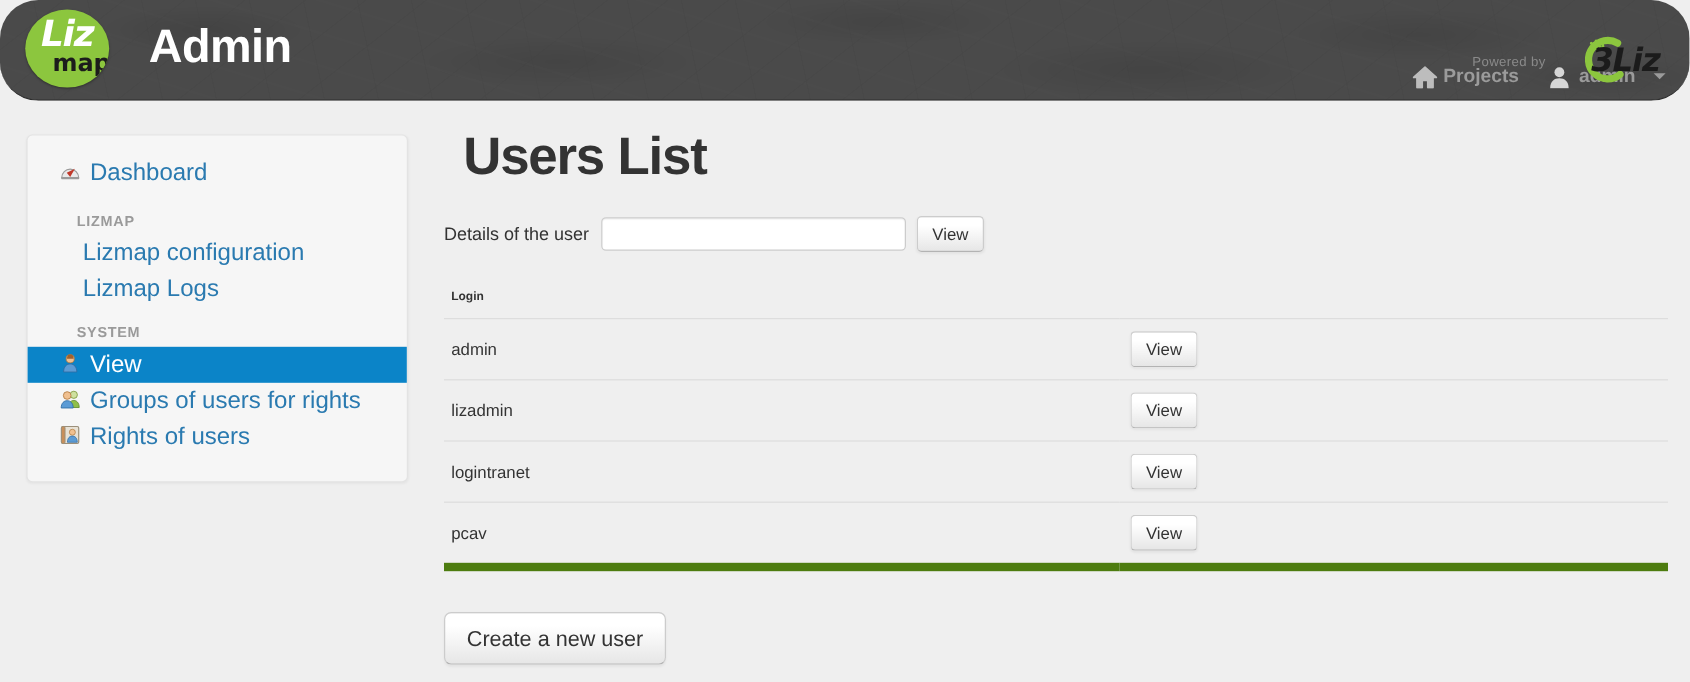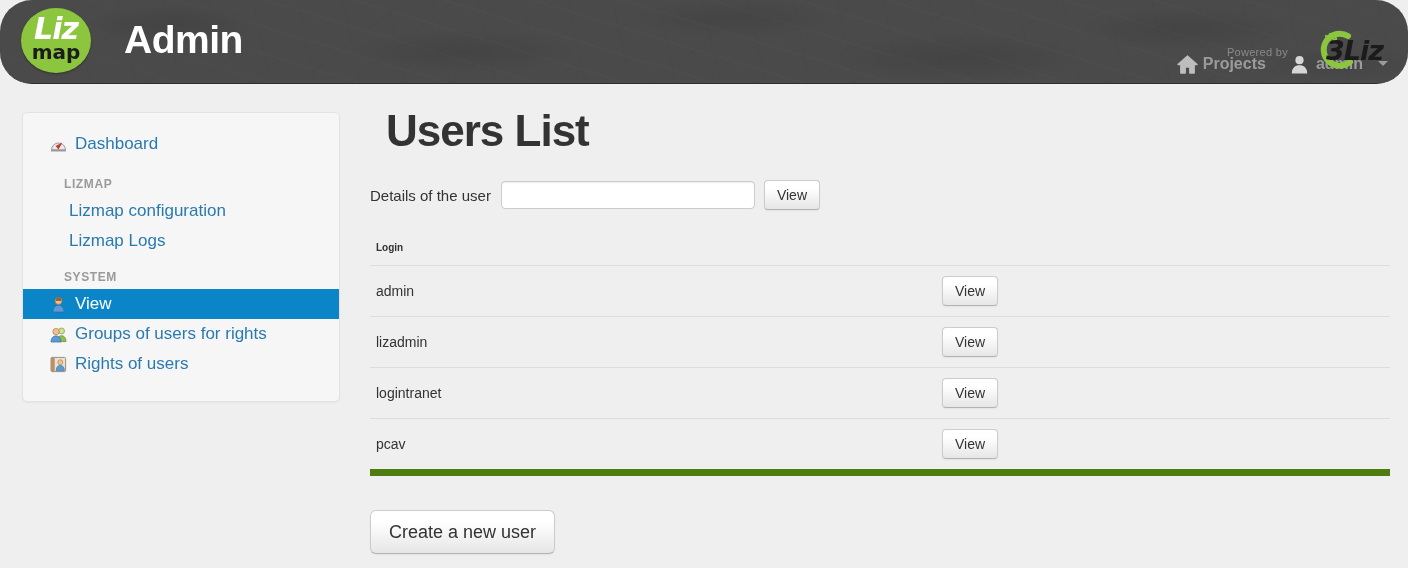--- a/index.html
+++ b/index.html
@@ -67,21 +67,21 @@
     font-weight: bold;
     font-size: 30px;
     font-style: italic;
     color: #ffffff;
     letter-spacing: -1px;
     line-height: 1;
   }
   .brand-logo .map {
     position: absolute;
     top: 34px;
-    left: 0;
+    left: 12px;
     width: 100%;
     text-align: center;
     font-family: "DejaVu Sans", sans-serif;
     font-weight: bold;
     font-size: 20px;
     color: #1c1c1c;
     line-height: 1;
   }
   .brand-title {
     position: absolute;
@@ -132,25 +132,25 @@
     top: 28px;
     width: 318px;
     background: #f6f6f6;
     border: 1px solid #e3e3e3;
     border-radius: 5px;
     box-shadow: 0 1px 2px rgba(0,0,0,.045);
     padding: 16px 0 22px 0;
   }
   .side-link {
     display: flex;
-    align-items: center;
+    align-items: flex-start;
     gap: 8px;
     padding: 5px 0 5px 27px;
     color: #2a7ab0;
-    font-size: 17px;
+    font-size: 20px;
     text-decoration: none;
     cursor: pointer;
     line-height: 20px;
   }
   .side-link.sub { padding-left: 46px; }
   .side-link.active {
     background: #0b84c8;
     color: #ffffff;
   }
   .side-section {

